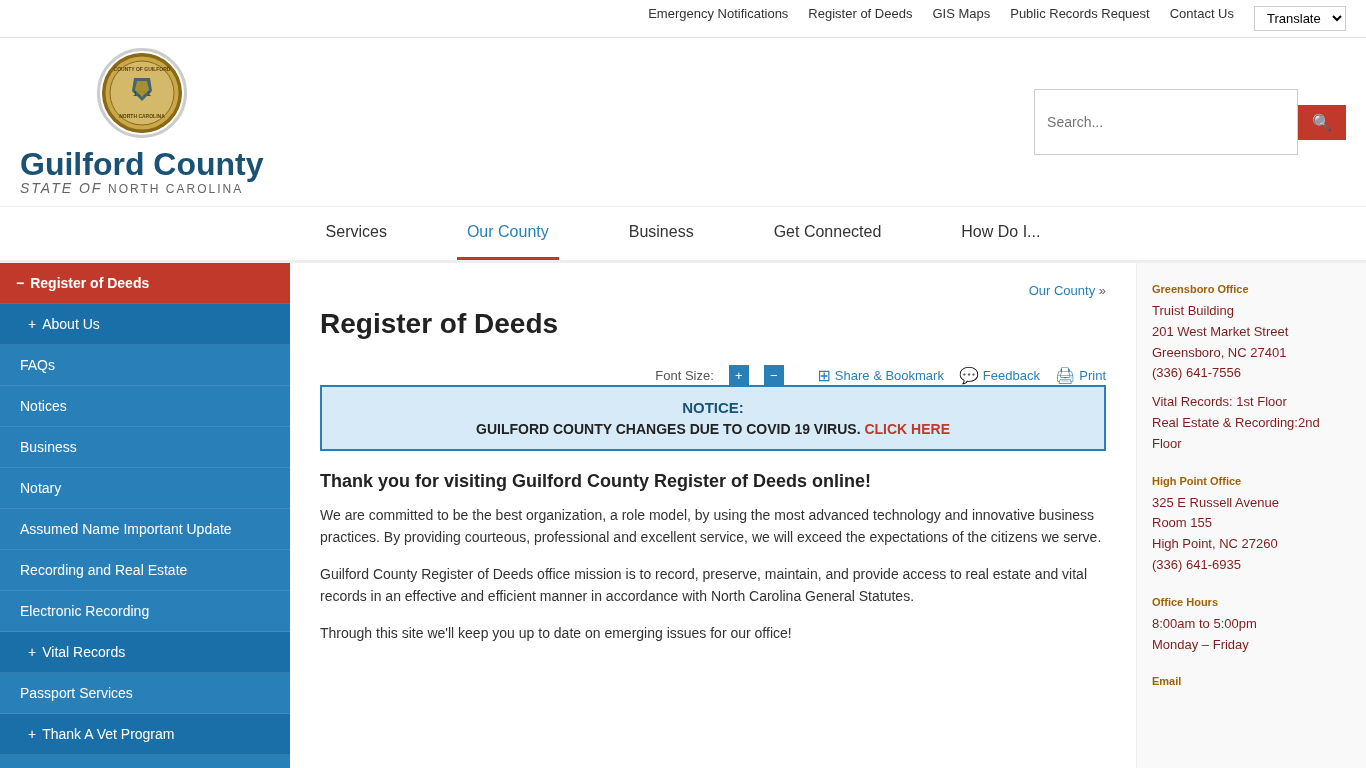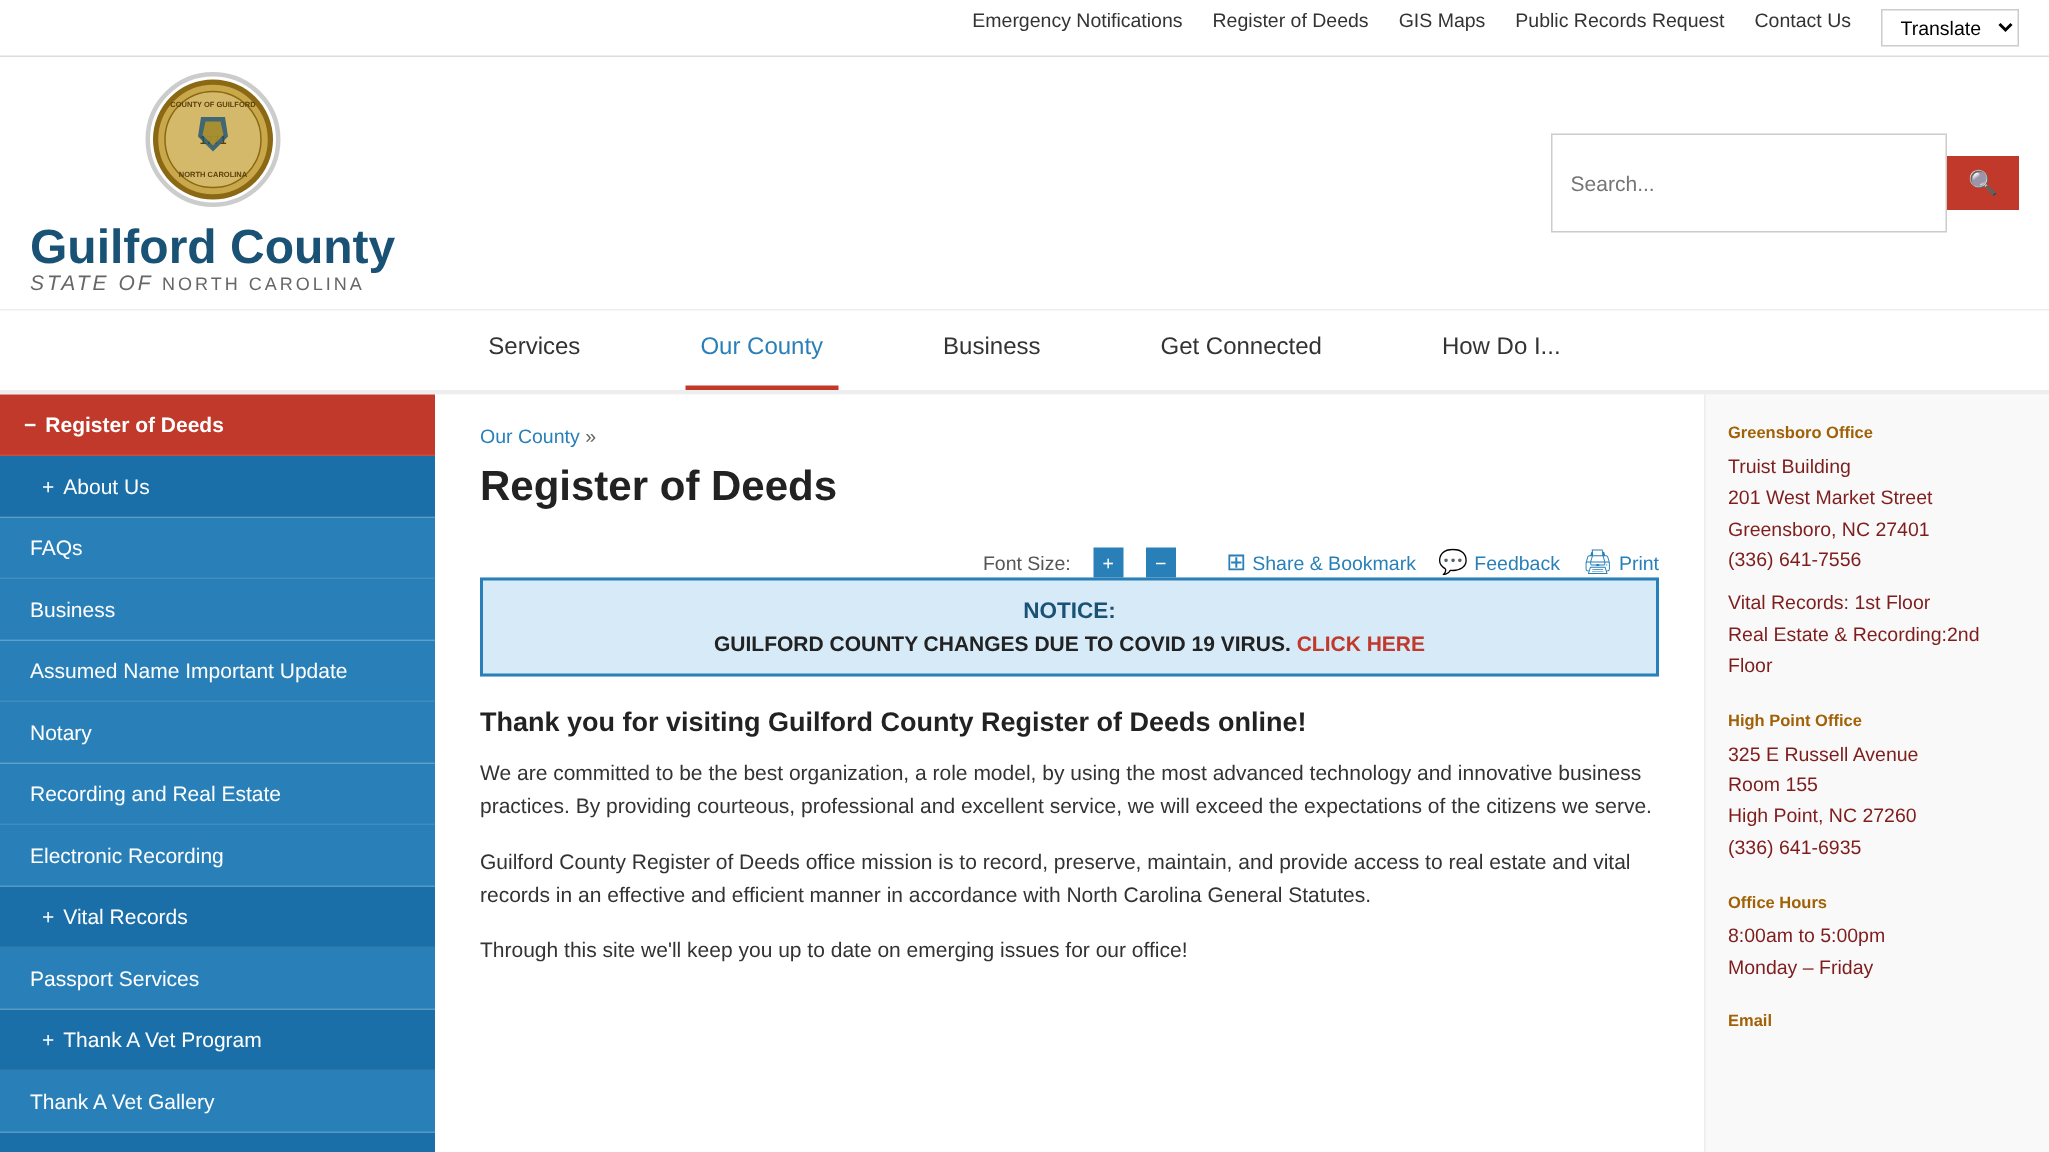--- a/index.html
+++ b/index.html
@@ -161,20 +161,21 @@
     .main-content {
       flex: 1;
       background: #fff;
       padding: 20px 30px;
       min-height: 600px;
     }
     .breadcrumb {
       font-size: 13px;
       color: #666;
       margin-bottom: 10px;
+      text-align: right;
     }
     .breadcrumb a { color: #2980b9; text-decoration: none; }
     .page-title {
       font-size: 28px;
       font-weight: bold;
       color: #222;
       margin-bottom: 15px;
       padding-bottom: 10px;
     }
     .toolbar {
@@ -339,27 +340,30 @@
       <span>Register of Deeds</span>
     </a>
     <a class="sidebar-item level1">
       <span class="plus">+</span>
       <span>About Us</span>
     </a>
     <a class="sidebar-item level2">
       <span>FAQs</span>
     </a>
     <a class="sidebar-item level2">
+      <span>Notices</span>
+    </a>
+    <a class="sidebar-item level2">
       <span>Business</span>
     </a>
     <a class="sidebar-item level2">
+      <span>Notary</span>
+    </a>
+    <a class="sidebar-item level2">
       <span>Assumed Name Important Update</span>
-    </a>
-    <a class="sidebar-item level2">
-      <span>Notary</span>
     </a>
     <a class="sidebar-item level2">
       <span>Recording and Real Estate</span>
     </a>
     <a class="sidebar-item level2">
       <span>Electronic Recording</span>
     </a>
     <a class="sidebar-item level1">
       <span class="plus">+</span>
       <span>Vital Records</span>

